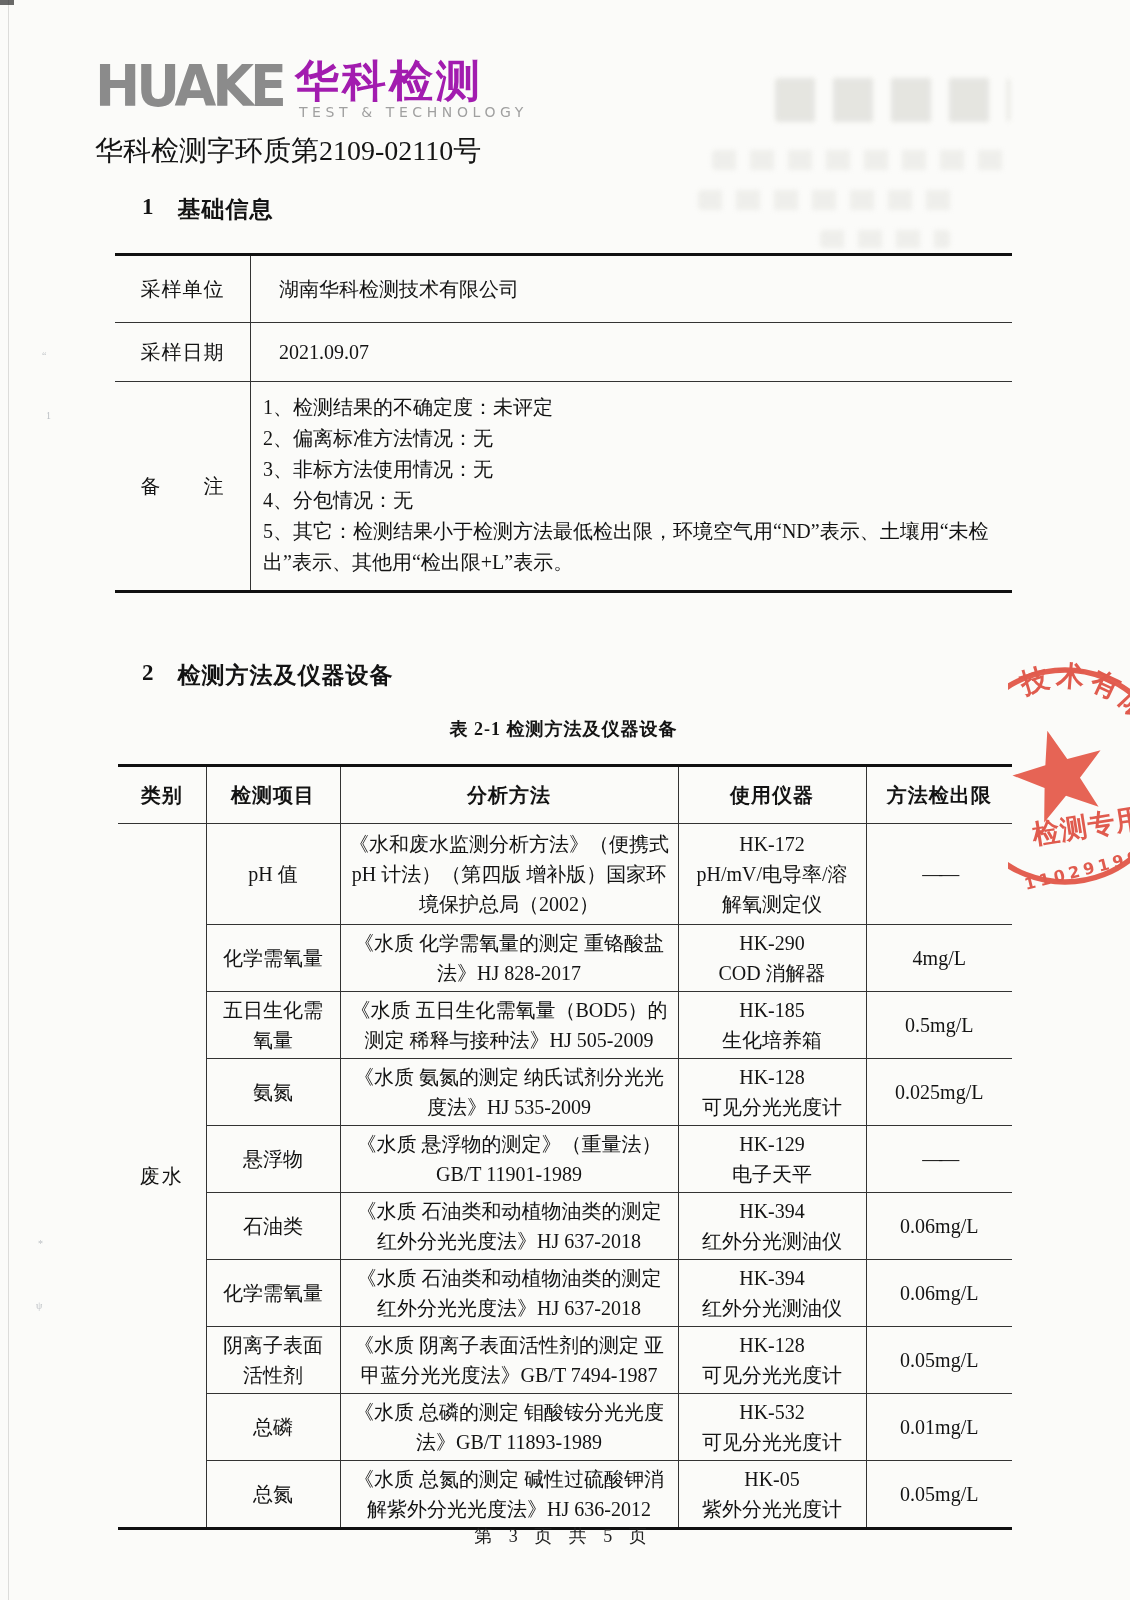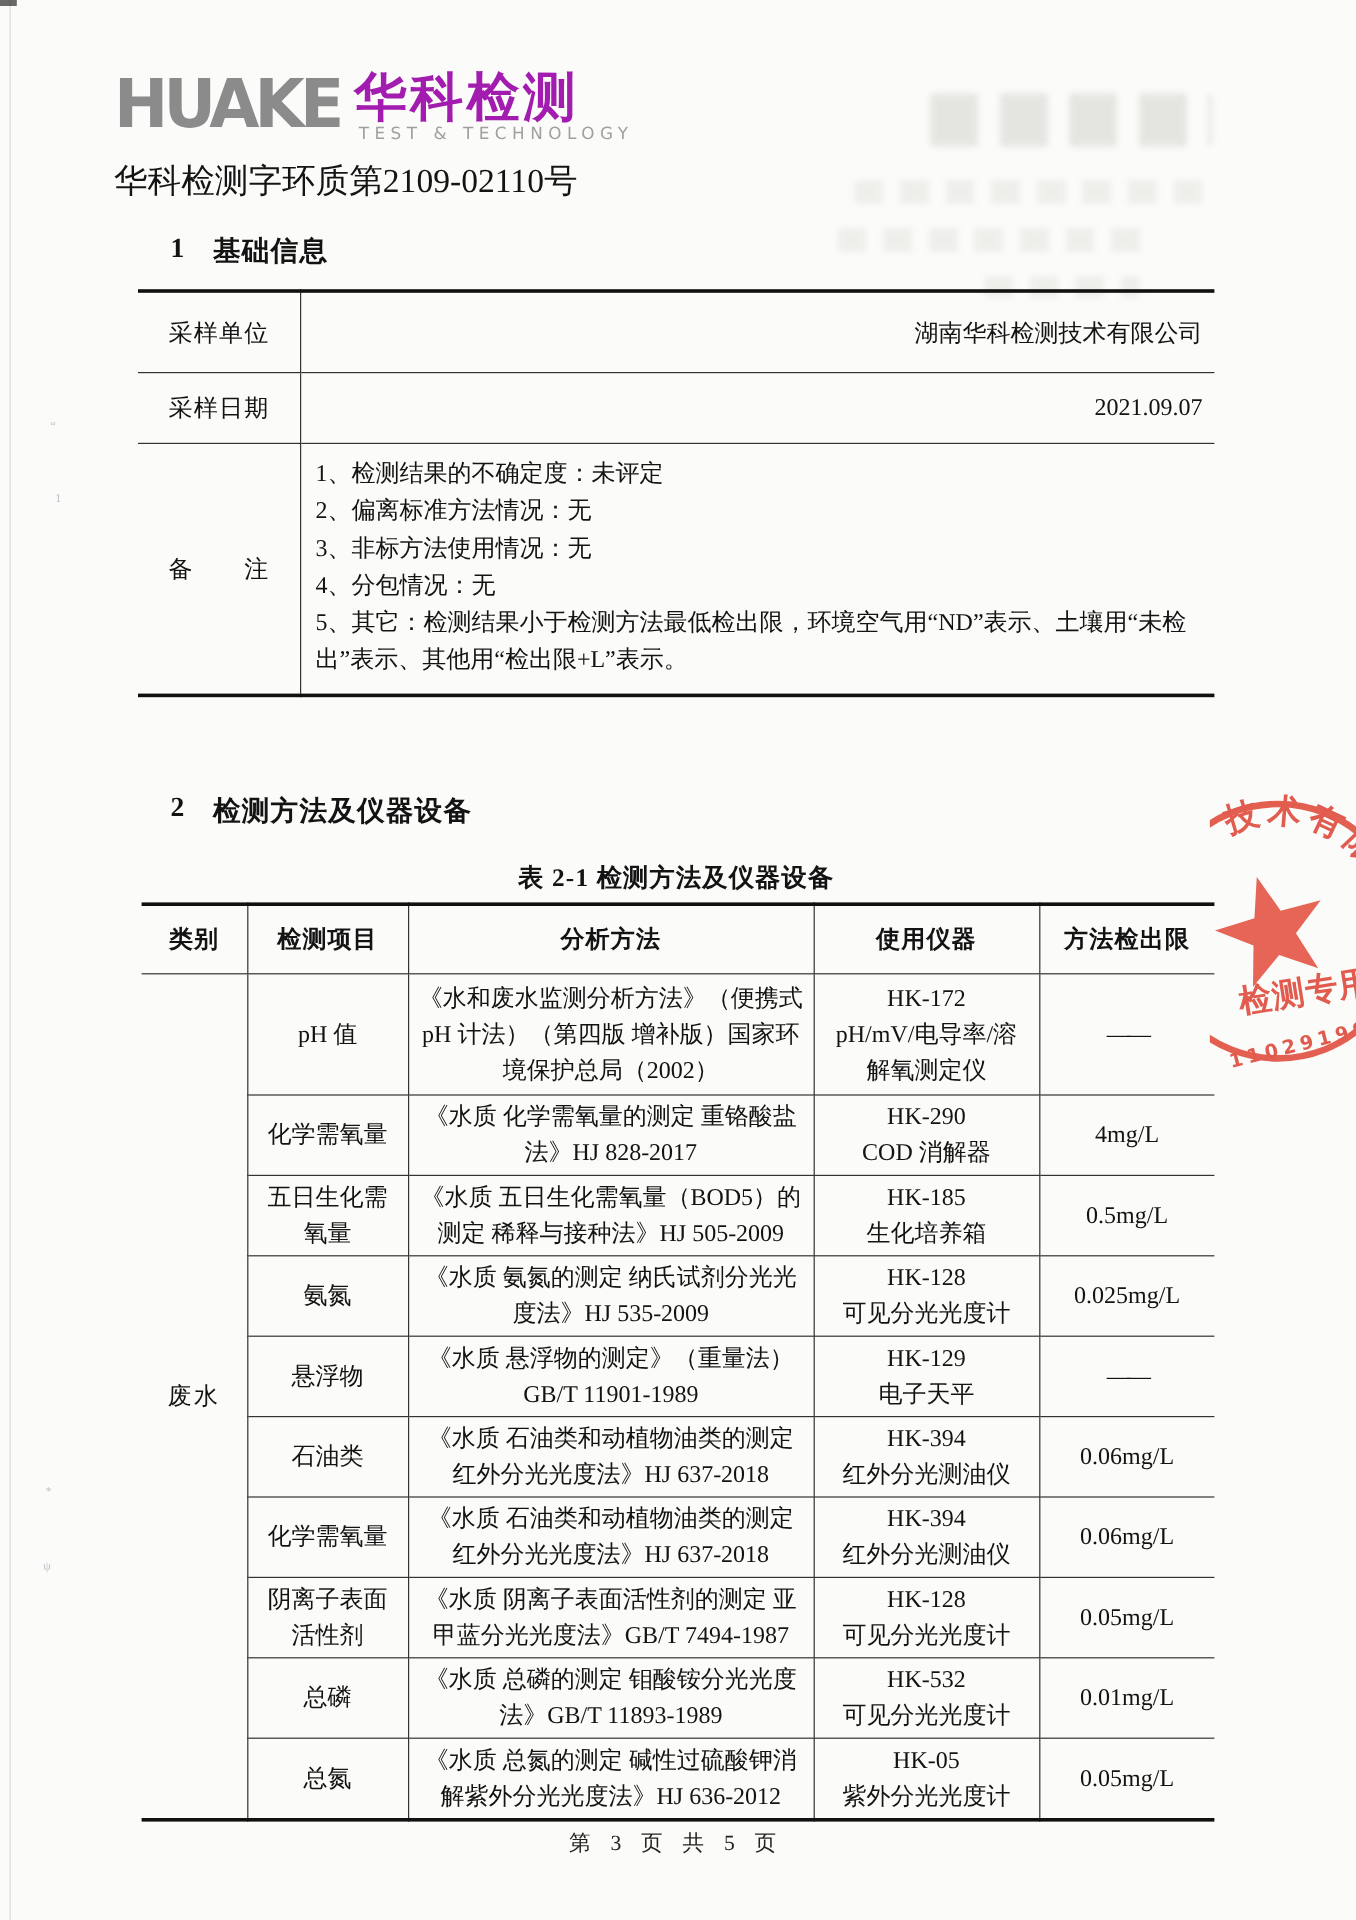--- a/index.html
+++ b/index.html
@@ -34,35 +34,35 @@
     letter-spacing:6px; color:#4e4e4e; margin-top:3px;}
   .doc-no{font-size:28px; color:#141414; margin-top:13px;}
 
   
   .sec-h{position:absolute; font-size:23px; font-weight:700; letter-spacing:1px; display:flex;}
   .sec-h .no{margin-right:24px; letter-spacing:0;}
   .sec1-h{left:142px; top:194px;}
   .sec2-h{left:142px; top:660px;}
 
   
-  table{border-collapse:collapse;}
+  table{border-collapse:collapse;margin-top:12px;}
   .t1{position:absolute; left:115px; top:241px; width:897px; font-size:20px;
       border-top:3.5px solid #111; border-bottom:3.5px solid #111;}
   .t1 td{border-top:1.5px solid #333; vertical-align:middle;}
   .t1 tr:first-child td{border-top:none;}
   .t1 td.lbl{width:133px; text-align:center; border-right:1.6px solid #333; letter-spacing:1px;}
   .t1 td.val{padding:6px 10px 6px 12px;}
-  .t1 td.val.center{text-align:right;padding-left:28px;}
+  .t1 td.val.center{text-align:left;padding-left:28px;}
   .t1 tr.r1 td{height:54px;} .t1 tr.rm td{height:46px;}
   .t1 td.remarks{padding:10px 6px 12px 12px;}
   .t1 td.remarks div{line-height:31px;}
 
   
   .t2-caption{position:absolute; left:115px; top:717px; width:897px; text-align:center;
-    font-size:21px; font-weight:700; letter-spacing:1px;}
+    font-size:18px; font-weight:700; letter-spacing:1px;}
 
   
   .t2{position:absolute; left:118px; top:752px; width:894px; font-size:20px; text-align:center;
       border-top:3.5px solid #111; border-bottom:3.5px solid #111; table-layout:fixed;}
   .t2 th,.t2 td{border:1.5px solid #333; vertical-align:middle; padding:2px 8px; line-height:30px;}
   .t2 th{font-weight:700; height:52px; letter-spacing:1px;}
   .t2 th:first-child,.t2 td:first-child{border-left:none;}
   .t2 th:last-child,.t2 td:last-child{border-right:none;}
   .t2 tr.h2r td{height:62px;} .t2 tr.h3r td{height:96px;}
   .t2 td.cat{width:88px; letter-spacing:2px;}

